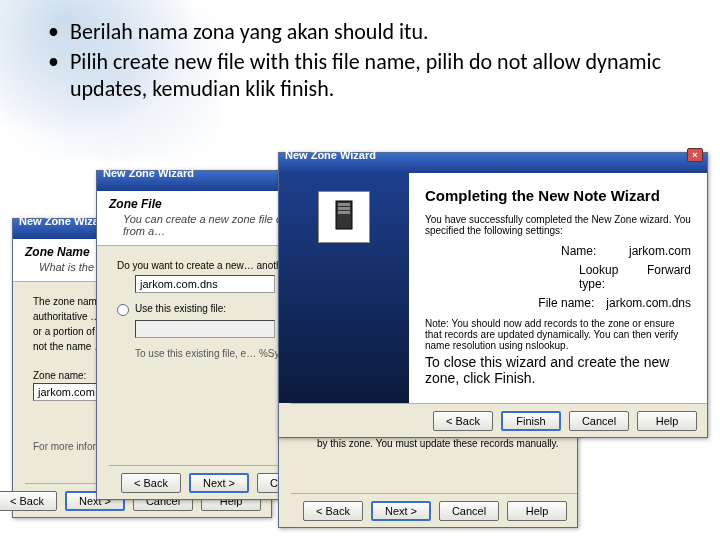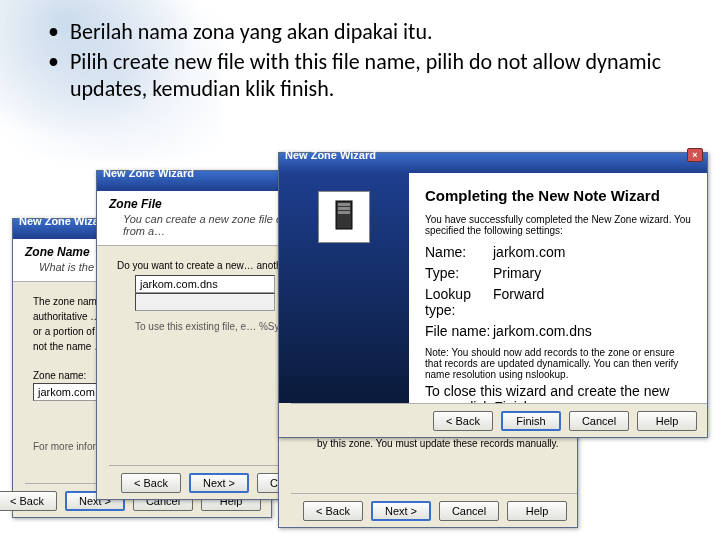--- a/index.html
+++ b/index.html
@@ -136,32 +136,32 @@
   }
   #w4 .sidebar4 .iconbox {
     width: 52px; height: 52px; background:#fff; border:1px solid #888;
     margin: 18px auto 0 auto; display:flex; align-items:center; justify-content:center;
   }
   #w4 .content4 {
     position: absolute; top: 20px; left: 130px; right: 0; bottom: 34px;
     background: #fff; padding: 14px 16px 8px 16px;
   }
   #w4 .content4 .big { font-size: 15px; font-weight: bold; margin-bottom: 10px; }
-  #w4 .kv { display: flex; margin: 5px 0; font-size: 14px; }
+  #w4 .kv { display: flex; margin: 5px 0; font-size: 12px; justify-content: flex-end; }
   #w4 .kv .k { width: 68px; }
 </style>
 </head>
 <body>
 
 <div class="smoke"></div>
 
 <div class="bullets">
   <div class="row">
       <div class="dot">•</div>
-      <div class="txt">Berilah nama zona yang akan dipakai itu.</div>
+      <div class="txt">Berilah nama zona yang akan should itu.</div>
     </div>
   <div class="row">
       <div class="dot">•</div>
       <div class="txt">Pilih create new file with this file name, pilih do not allow dynamic updates, kemudian klik finish.</div>
     </div>
 </div>
 
 <div id="w1" class="wiz">
   <div class="titlebar">
     <div class="ttl">New Zone Wizard</div>
@@ -205,20 +205,24 @@
   </div>
   <div class="header-white">
     <div class="h1">Zone File</div>
     <div class="h2">You can create a new zone file or use a file copied from a…</div>
   </div>
   <div class="body">
     <p>Do you want to create a new…  another DNS server?</p>
     <div class="field f2">
         <span>jarkom.com.dns</span>
       </div>
+    <div class="radio-row" style="margin-top:10px;">
+      <div class="radio"></div>
+      <div>Use this existing file:</div>
+    </div>
     <div class="field f2" style="background:#f0f0f0;color:#999;">
         <span></span>
       </div>
     <p style="margin-top:10px; margin-left:18px; color:#555;">To use this existing file, e… %SystemRoot%\system…</p>
   </div>
   <div class="btnrow">
     <div class="btn">
         <span>&lt; Back</span>
       </div>
     <div class="btn def">
@@ -297,24 +301,20 @@
     </div>
   </div>
   <div class="content4">
     <div class="big">Completing the New Note Wizard</div>
     <div style="font-size:10px;margin-bottom:8px;">You have successfully completed the New Zone wizard. You specified the following settings:</div>
     <div class="kv">
         <div class="k">Name:</div>
         <div>jarkom.com</div>
       </div>
     <div class="kv">
-        <div class="k">Type:</div>
-        <div>Primary</div>
-      </div>
-    <div class="kv">
         <div class="k">Lookup type:</div>
         <div>Forward</div>
       </div>
     <div class="kv">
         <div class="k">File name:</div>
         <div>jarkom.com.dns</div>
       </div>
     <div style="font-size:10px;margin-top:8px;">Note: You should now add records to the zone or ensure that records are updated dynamically. You can then verify name resolution using nslookup.</div>
     <div style="font-size:14px;margin-top:3px;">To close this wizard and create the new zone, click Finish.</div>
   </div>

